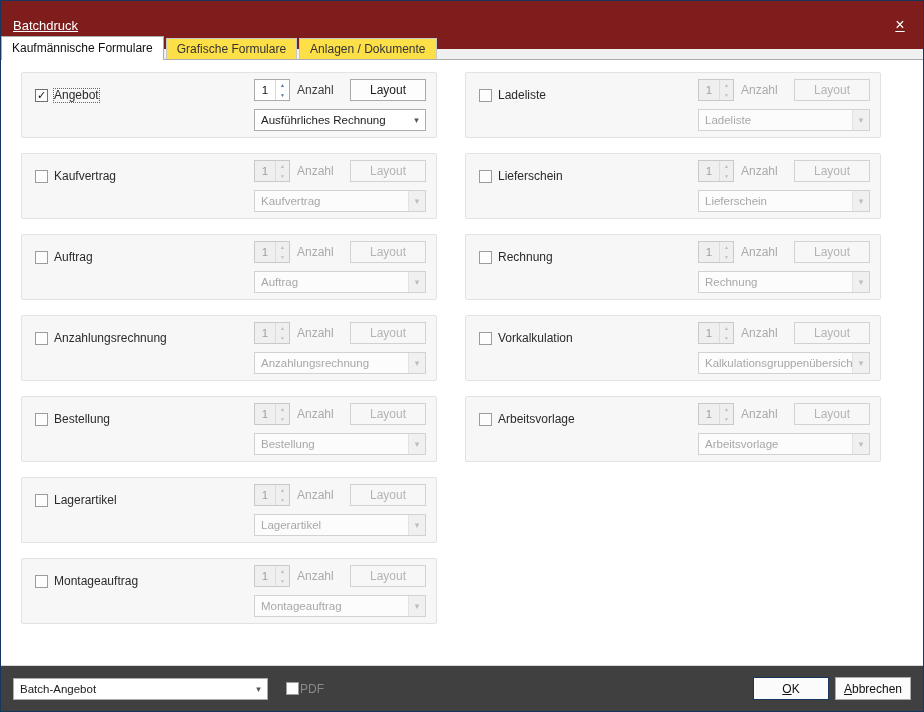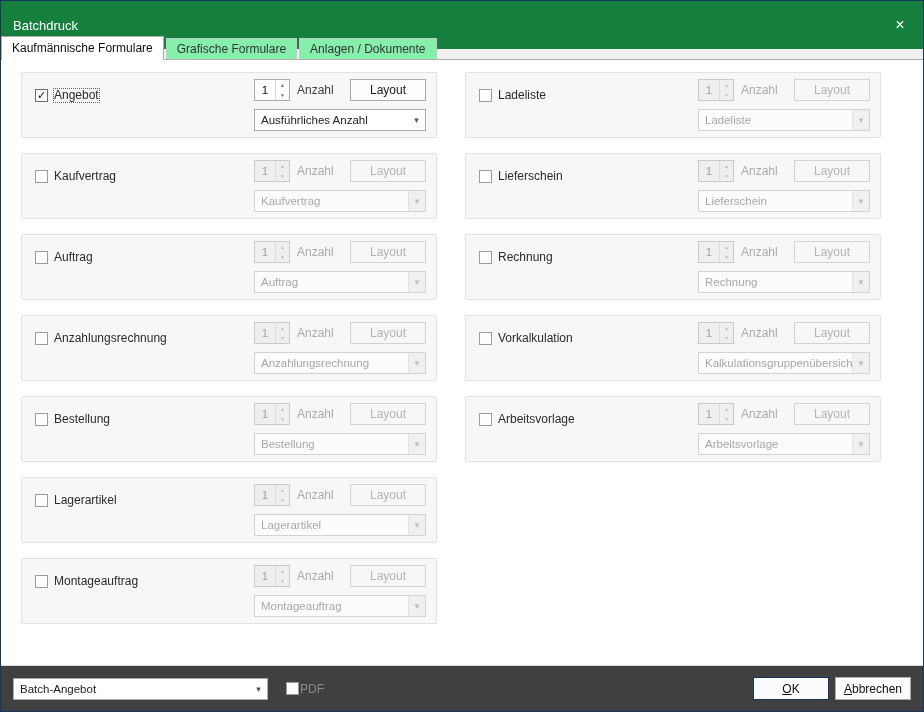--- a/index.html
+++ b/index.html
@@ -10,38 +10,38 @@
   }
   .dialog {
     position: relative;
     width: 924px; height: 712px;
     background: #F0F0F0;
     border: 1px solid #17365D;
     overflow: hidden;
   }
   
   .titlebar {
-    height: 48px; background: #15803d; color: #FFF;
+    height: 48px; background: #7f1d1d; color: #FFF;
     display: flex; align-items: center;
-    padding-left: 12px; font-size: 13px;
+    padding-left: 12px; font-size: 13px; text-decoration: underline;
   }
   .title-text { flex: 1; }
   .close-btn {
     width: 46px; height: 30px; display: flex; align-items: center; justify-content: center;
     font-size: 16px; color: #FFF; cursor: pointer;
   }
   
   .tabstrip {
     position: absolute; top: 30px; left: 0; right: 0; height: 29px;
     display: flex; align-items: flex-end; z-index: 3;
   }
   .tab {
     font-size: 12px; color: #333; padding: 0 10px;
     height: 21px; line-height: 20px; margin-bottom: 1px;
-    background: #86efac; border: 1px solid #C8C8C8; border-bottom: none;
+    background: #fde047; border: 1px solid #C8C8C8; border-bottom: none;
     cursor: pointer; margin-right: 2px; white-space: nowrap;
   }
   .tab.active {
     background: #FFF; border: 1px solid #ACACAC; border-bottom: none;
     height: 24px; line-height: 23px; margin-bottom: 0; color: #111;
   }
   
   .page {
     position: absolute; top: 58px; left: 0; right: 0; bottom: 46px;
     background: #FFF; border-top: 1px solid #ACACAC;
@@ -147,21 +147,21 @@
           <span class="spin-val">1</span>
           <span class="spin-btns">
             <span class="spin-up">▲</span>
             <span class="spin-down">▼</span>
           </span>
         </span>
         <span class="anzahl">Anzahl</span>
         <button class="layout-btn">Layout</button>
       </div>
       <div class="combo">
-        <span class="combo-text">Ausführliches Anzahl</span>
+        <span class="combo-text">Ausführliches Rechnung</span>
         <span class="combo-arrow">▾</span>
       </div>
     </div>
   </div>
 
   <div class="group off">
     <div class="chk-area">
       <span class="checkbox">
               <span class="check"></span>
             </span>

